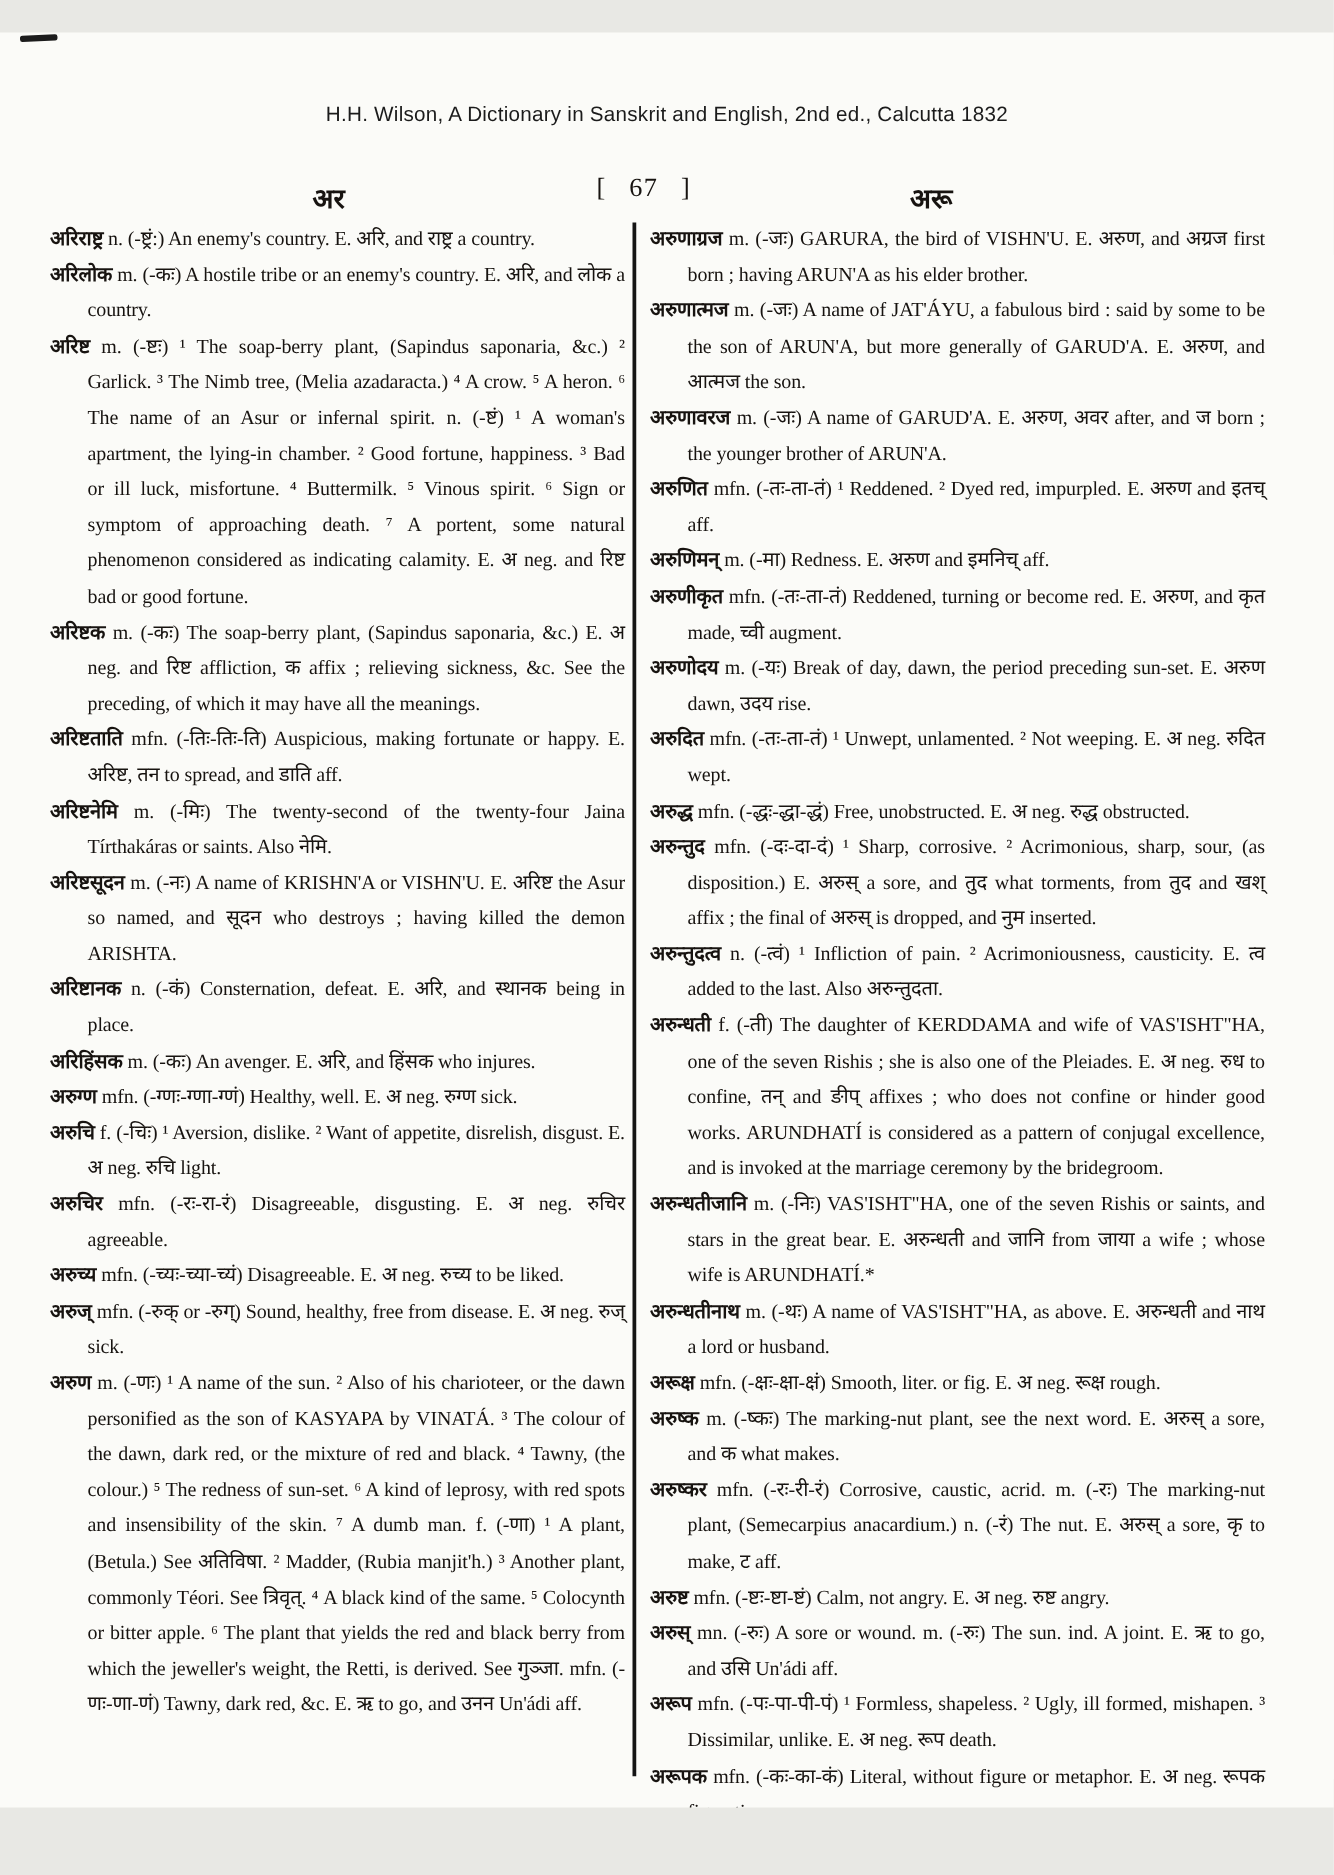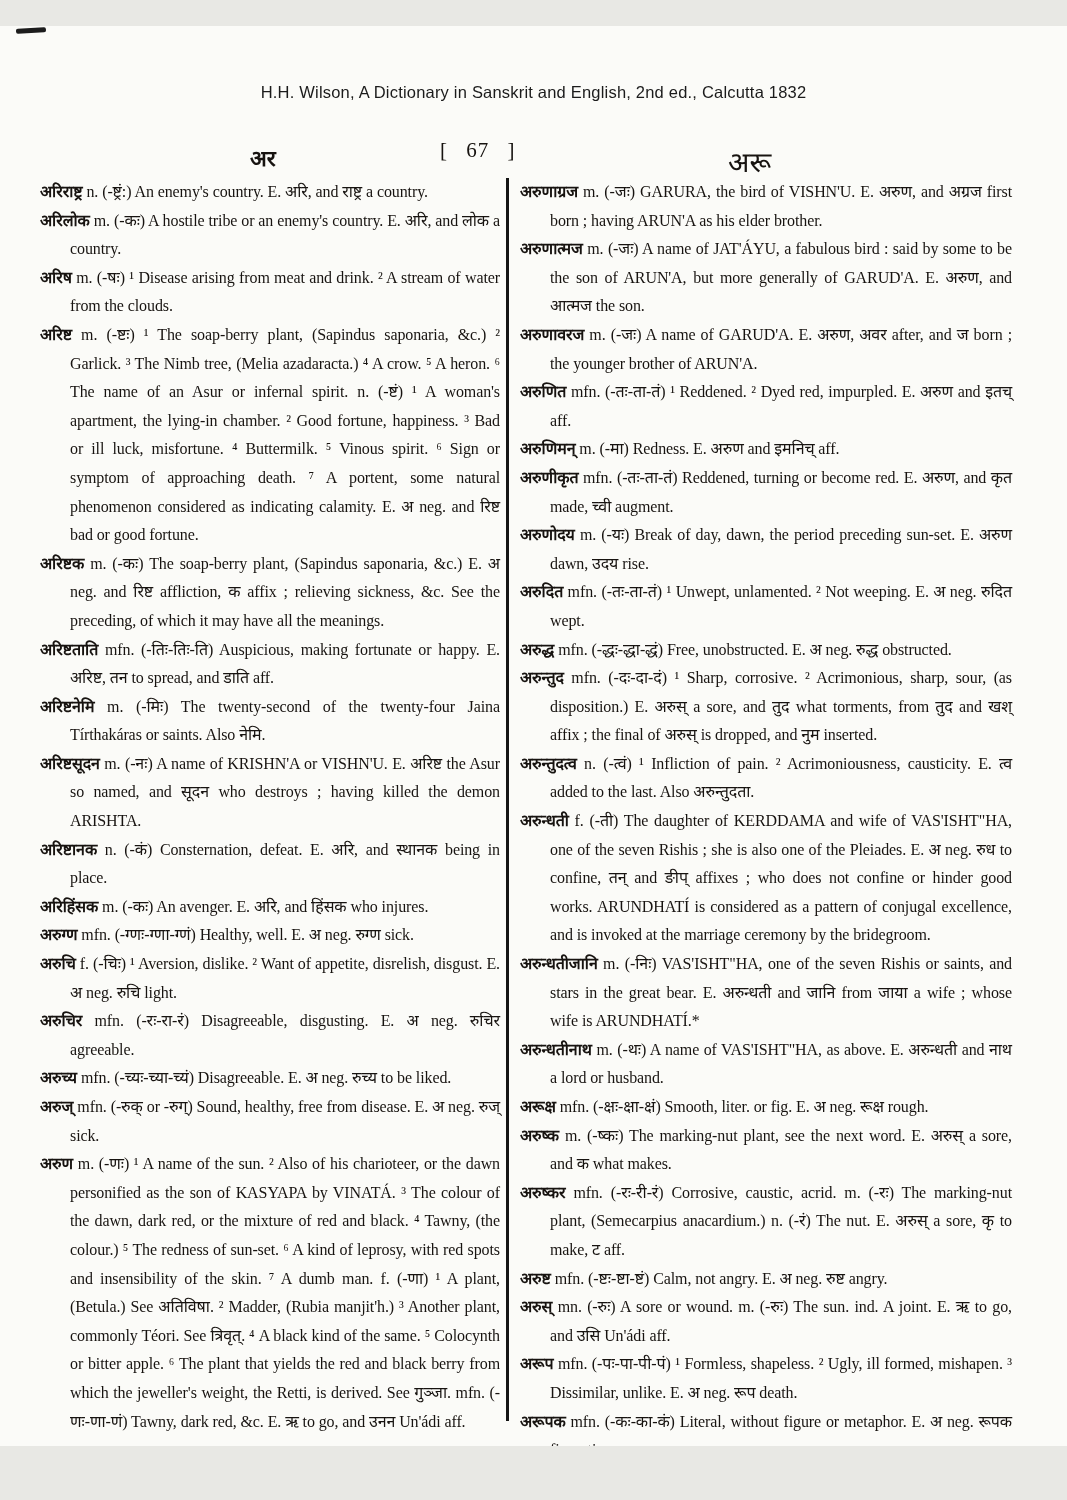--- a/index.html
+++ b/index.html
@@ -23,25 +23,25 @@
     font-family:"Liberation Sans","DejaVu Sans",sans-serif;
     font-size:16.5px;color:#1b1b1b;letter-spacing:.2px;
   }
   .running-head{position:absolute;top:112px;left:0;width:100%;height:34px;}
   .rh-left{
     position:absolute;left:250px;top:4px;
     font-weight:bold;font-size:22px;
   }
   .rh-page{
     position:absolute;left:440px;top:0;width:150px;
-    text-align:left;font-size:21px;word-spacing:12px;letter-spacing:1px;
+    text-align:center;font-size:21px;word-spacing:12px;letter-spacing:1px;
   }
   .rh-right{
     position:absolute;left:728px;top:4px;
-    font-weight:normal;font-size:28px;
+    font-weight:bold;font-size:22px;
   }
   .col{
     position:absolute;top:152px;
     font-size:16px;line-height:28.6px;
     text-align:justify;
     letter-spacing:-0.1px;
   }
   .col-left{left:40px;width:460px;}
   .col-right{left:520px;width:492px;}
   .entry{margin:0;text-indent:-30px;padding-left:30px;}
@@ -73,21 +73,20 @@
 
   <div class="running-head">
     <span class="rh-left">अर</span>
     <span class="rh-page">[ 67 ]</span>
     <span class="rh-right">अरू</span>
   </div>
 
   <div class="col col-left">
       <p class="entry"><b class="hw">अरिराष्ट्र</b><span> n. (-ष्ट्रं:) An enemy's country.  E. अरि, and राष्ट्र a country.</span></p>
       <p class="entry"><b class="hw">अरिलोक</b><span> m. (-कः) A hostile tribe or an enemy's country.  E. अरि, and लोक a country.</span></p>
-      <p class="entry"><b class="hw">अरिष</b><span> m. (-षः) ¹ Disease arising from meat and drink.  ² A stream of water from the clouds.</span></p>
       <p class="entry"><b class="hw">अरिष्ट</b><span> m. (-ष्टः) ¹ The soap-berry plant, (Sapindus saponaria, &amp;c.) ² Garlick.  ³ The Nimb tree, (Melia azadaracta.)  ⁴ A crow.  ⁵ A heron.  ⁶ The name of an Asur or infernal spirit.  n. (-ष्टं) ¹ A woman's apartment, the lying-in chamber.  ² Good fortune, happiness.  ³ Bad or ill luck, misfortune.  ⁴ Buttermilk.  ⁵ Vinous spirit.  ⁶ Sign or symptom of approaching death.  ⁷ A portent, some natural phenomenon considered as indicating calamity.  E. अ neg. and रिष्ट bad or good fortune.</span></p>
       <p class="entry"><b class="hw">अरिष्टक</b><span> m. (-कः) The soap-berry plant, (Sapindus saponaria, &amp;c.)  E. अ neg. and रिष्ट affliction, क affix ;  relieving sickness, &amp;c.  See the preceding, of which it may have all the meanings.</span></p>
       <p class="entry"><b class="hw">अरिष्टताति</b><span> mfn. (-तिः-तिः-ति) Auspicious, making fortunate or happy.  E. अरिष्ट, तन to spread, and डाति aff.</span></p>
       <p class="entry"><b class="hw">अरिष्टनेमि</b><span> m. (-मिः) The twenty-second of the twenty-four Jaina Tírthakáras or saints.  Also नेमि.</span></p>
       <p class="entry"><b class="hw">अरिष्टसूदन</b><span> m. (-नः) A name of KRISHN'A or VISHN'U.  E. अरिष्ट the Asur so named, and सूदन who destroys ;  having killed the demon ARISHTA.</span></p>
       <p class="entry"><b class="hw">अरिष्टानक</b><span> n. (-कं) Consternation, defeat.  E. अरि, and स्थानक being in place.</span></p>
       <p class="entry"><b class="hw">अरिहिंसक</b><span> m. (-कः) An avenger.  E. अरि, and हिंसक who injures.</span></p>
       <p class="entry"><b class="hw">अरुग्ण</b><span> mfn. (-ग्णः-ग्णा-ग्णं) Healthy, well.  E. अ neg. रुग्ण sick.</span></p>
       <p class="entry"><b class="hw">अरुचि</b><span> f. (-चिः) ¹ Aversion, dislike.  ² Want of appetite, disrelish, disgust.  E. अ neg. रुचि light.</span></p>
       <p class="entry"><b class="hw">अरुचिर</b><span> mfn. (-रः-रा-रं) Disagreeable, disgusting.  E. अ neg. रुचिर agreeable.</span></p>

